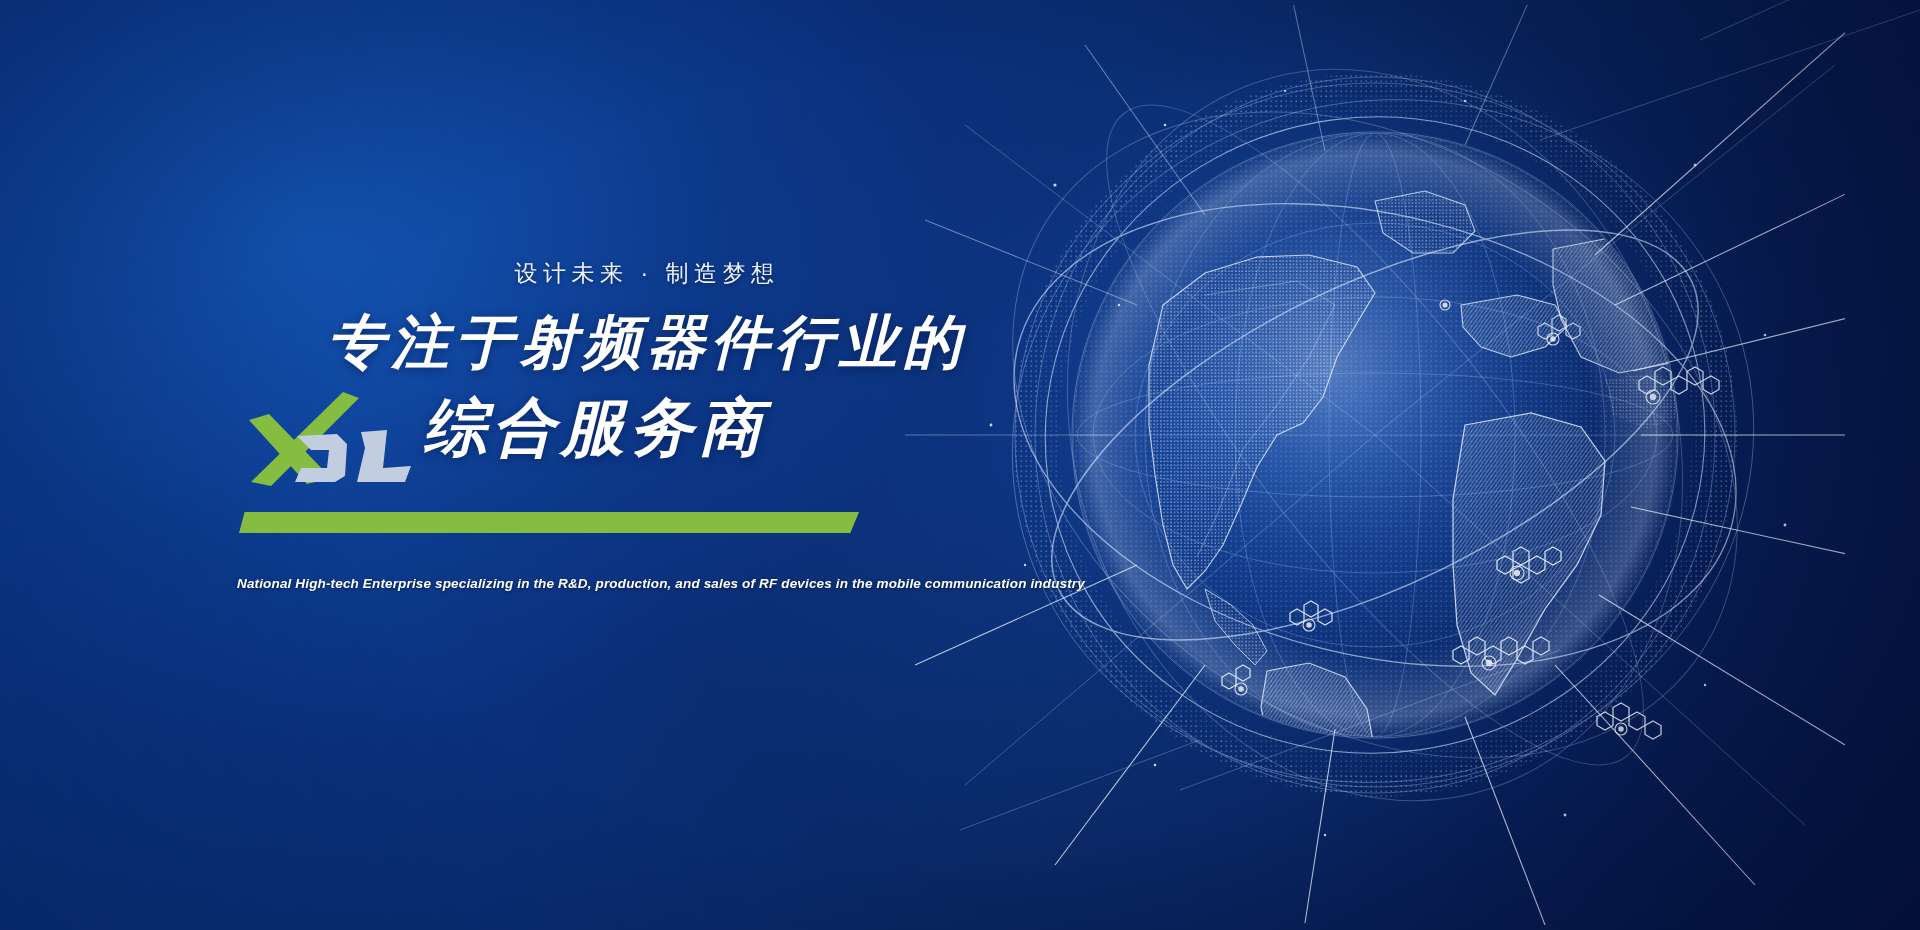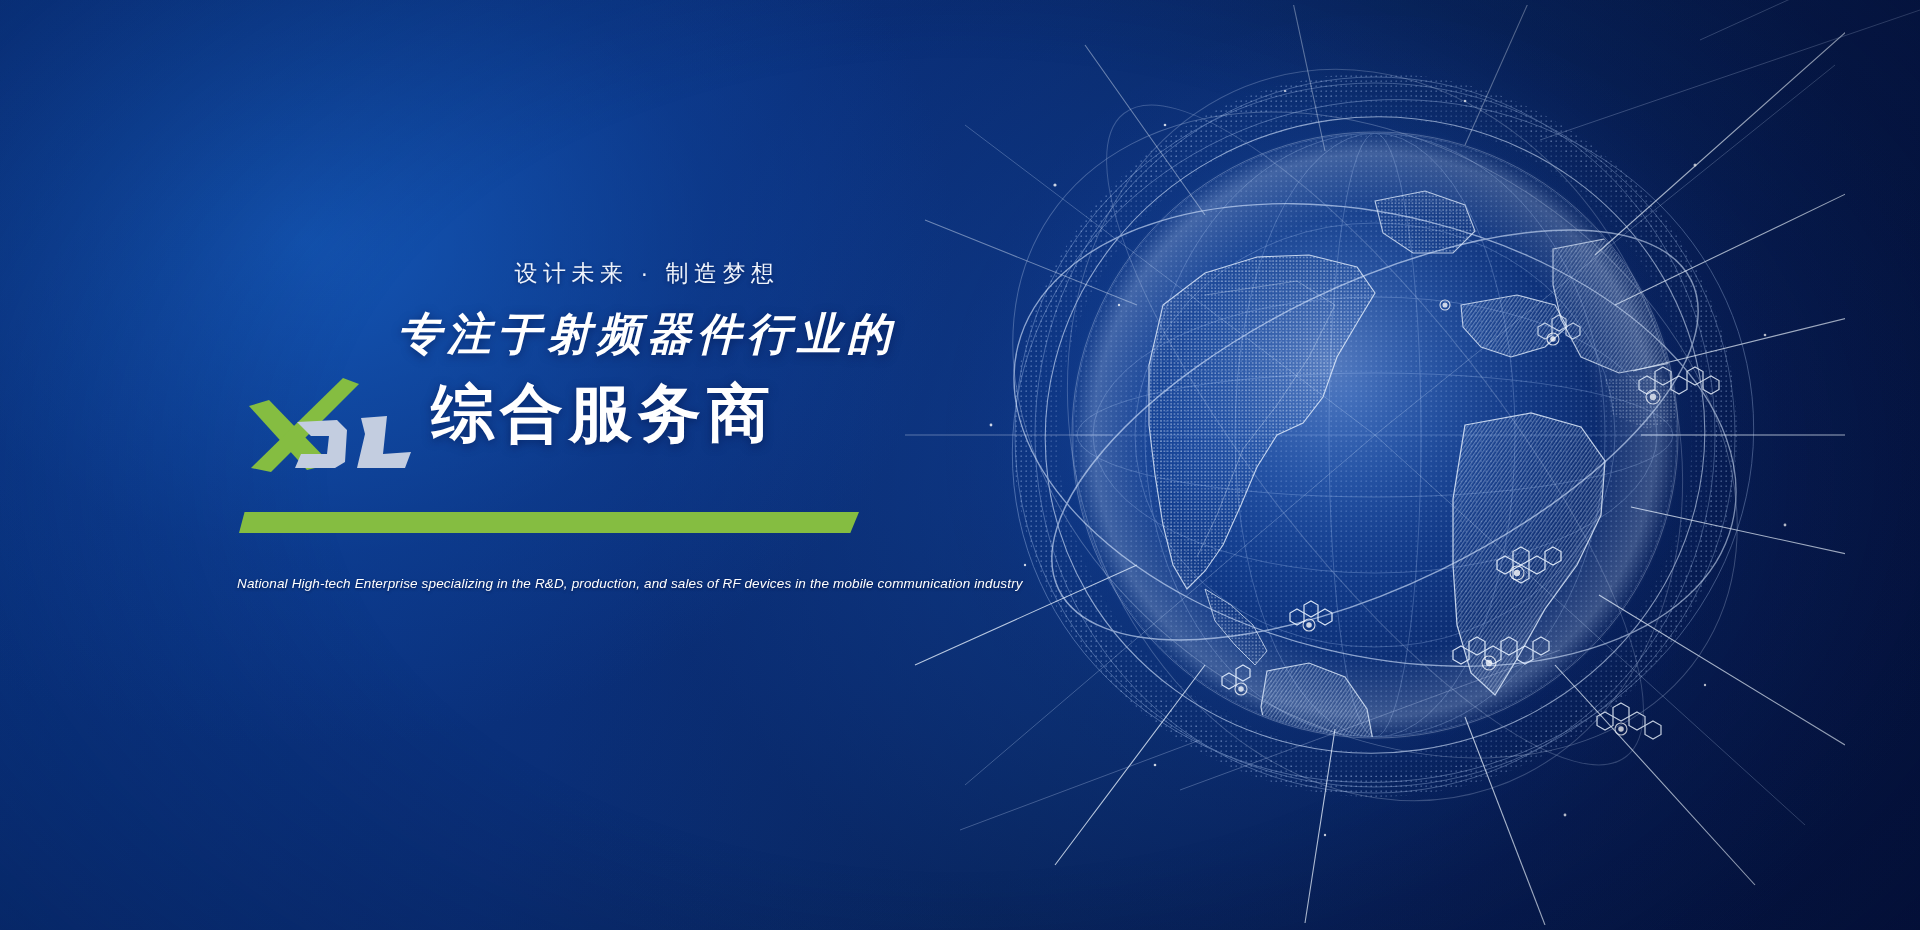--- a/index.html
+++ b/index.html
@@ -48,21 +48,21 @@
     color:#eef3fb;
     font-size:23px;
     letter-spacing:5.5px;
     font-weight:400;
     margin-bottom:22px;
     text-shadow:0 1px 4px rgba(0,20,70,.55);
     white-space:nowrap;
   }
   .headline1{
     color:#ffffff;
-    font-size:44px;
+    font-size:58px;
     font-weight:bold;
     font-style:italic;
     letter-spacing:6px;
     line-height:1.06;
     white-space:nowrap;
     text-shadow:0 2px 10px rgba(0,18,70,.55);
     margin-top:17px;
   }
   .line2{
     position:relative;
@@ -72,24 +72,25 @@
 
   
   .logo-mark{
     position:absolute;
     left:-2px; top:14px;
     width:200px; height:104px;
   }
 
   .headline2{
     position:absolute;
-    left:194px; top:12px;
+    left:186px; top:12px;
     color:#ffffff;
     font-size:63px;
     font-weight:bold;
+    font-style:italic;
     letter-spacing:6px;
     line-height:1.18;
     white-space:nowrap;
     text-shadow:0 2px 10px rgba(0,18,70,.55);
   }
 
   
   .green-bar{
     position:absolute;
     left:2px; top:254px;
@@ -97,21 +98,21 @@
     background:#85bd41;
     clip-path:polygon(0.9% 0%, 100% 0%, 98.6% 100%, 0% 100%);
     z-index:9;
   }
 
   .subline{
     position:absolute;
     left:0px; top:318px;
     color:#ffffff;
     font-size:13.5px;
-    font-weight:normal;
+    font-weight:bold;
     font-style:italic;
     letter-spacing:0.15px;
     white-space:nowrap;
     text-shadow:0 1px 3px rgba(0,15,60,.7);
   }
 
   .streaks{ position:absolute; inset:0; pointer-events:none; }
 </style>
 </head>
 <body>

